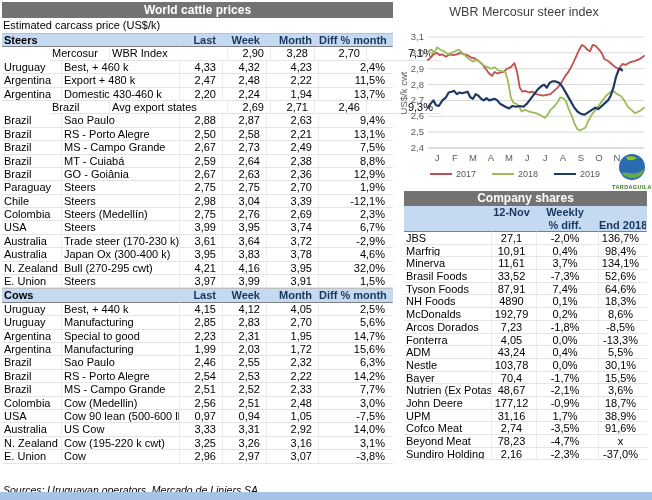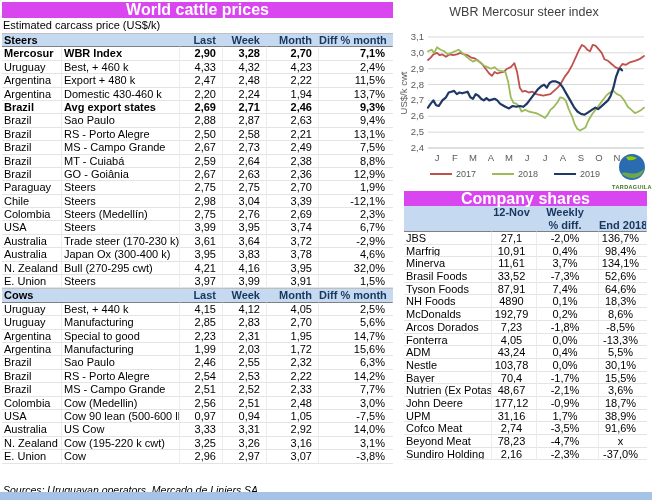--- a/index.html
+++ b/index.html
@@ -2,35 +2,35 @@
 <html><head>
 <meta charset="utf-8">
 <style>
   html,body{margin:0;padding:0;}
   body{
     width:652px;height:500px;position:relative;background:#fff;
     font-family:"Liberation Sans","DejaVu Sans",sans-serif;
     font-size:11px;color:#000;overflow:hidden;
   }
   .panel-title{
-    background:#d946ef;color:#fff;font-weight:bold;font-size:16px;
+    background:#737373;color:#fff;font-weight:bold;font-size:12px;
     text-align:center;height:16px;line-height:16px;
   }
   
   .left-panel{position:absolute;left:2px;top:2px;width:391px;}
   .subtitle{font-size:11px;height:15px;line-height:15px;padding-left:1px;}
   .crow{display:grid;grid-template-columns:60px 118px 43px 44px 52px 74px;height:13.4px;line-height:13.4px;}
   .crow .cell{overflow:hidden;white-space:nowrap;border-right:1px solid #ECECEC;border-bottom:1px solid #E4E4E4;padding-left:2px;}
   .crow .cell.num{text-align:right;padding-right:6px;padding-left:0;}
   .crow .cell:last-child{border-right:none;padding-right:8px;}
   .crow.sec-header{background:#C5D9F1;font-weight:bold;border-top:1px solid #BFBFBF;}
   .crow.sec-header .cell{border-bottom:1px solid #7F7F7F;border-right:1px solid #C5D9F1;}
   .crow.sec-header .cell.colhead{color:#17375E;}
   .crow.sec-header .cell.label{grid-column:span 2;color:#000;}
-  .crow.boldrow{font-weight:bold;}
+  .crow.boldrow{font-weight:normal;margin-left:48px;}
   .sources{font-style:italic;font-size:10.5px;line-height:12.5px;margin-top:20px;padding-left:1px;}
   
   .chart-block{position:absolute;left:398px;top:0;width:254px;height:196px;}
   
   .shares-block{position:absolute;left:404px;top:191px;width:243px;}
   .srow{display:grid;grid-template-columns:88px 45px 62px 48px;height:12.7px;line-height:12.7px;}
   .srow .cell{overflow:hidden;white-space:nowrap;border-right:1px solid #ECECEC;border-bottom:1px solid #E4E4E4;padding-left:2px;}
   .srow .cell.num{text-align:center;padding-right:5px;padding-left:0;}
   .srow .cell:last-child{border-right:none;}
   .srow.subhead{background:#C5D9F1;font-weight:bold;color:#17375E;height:13px;line-height:13px;}

